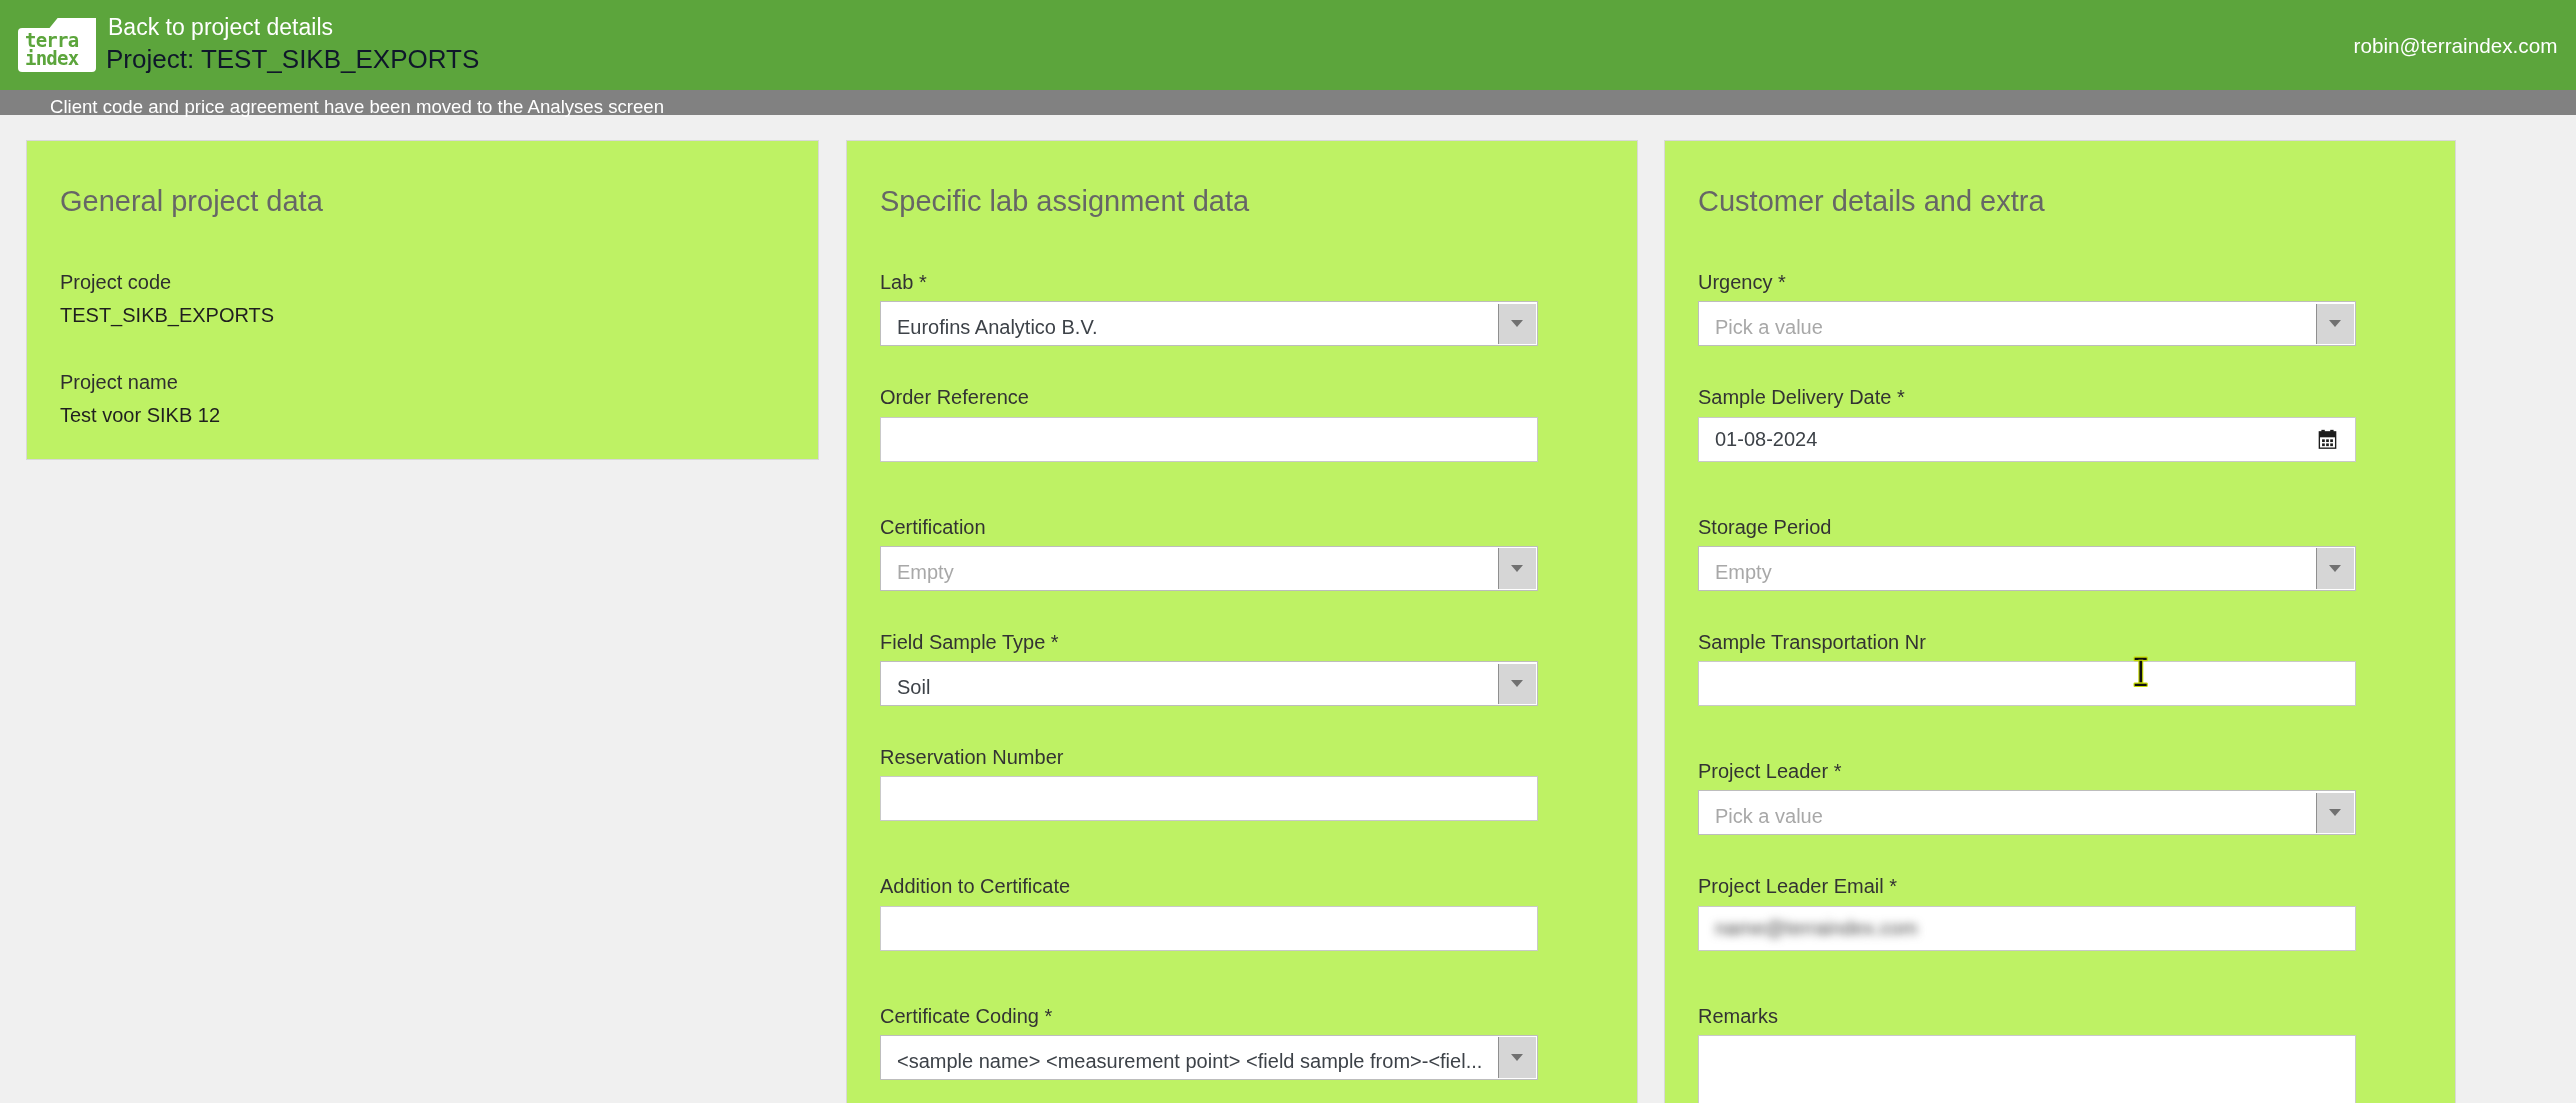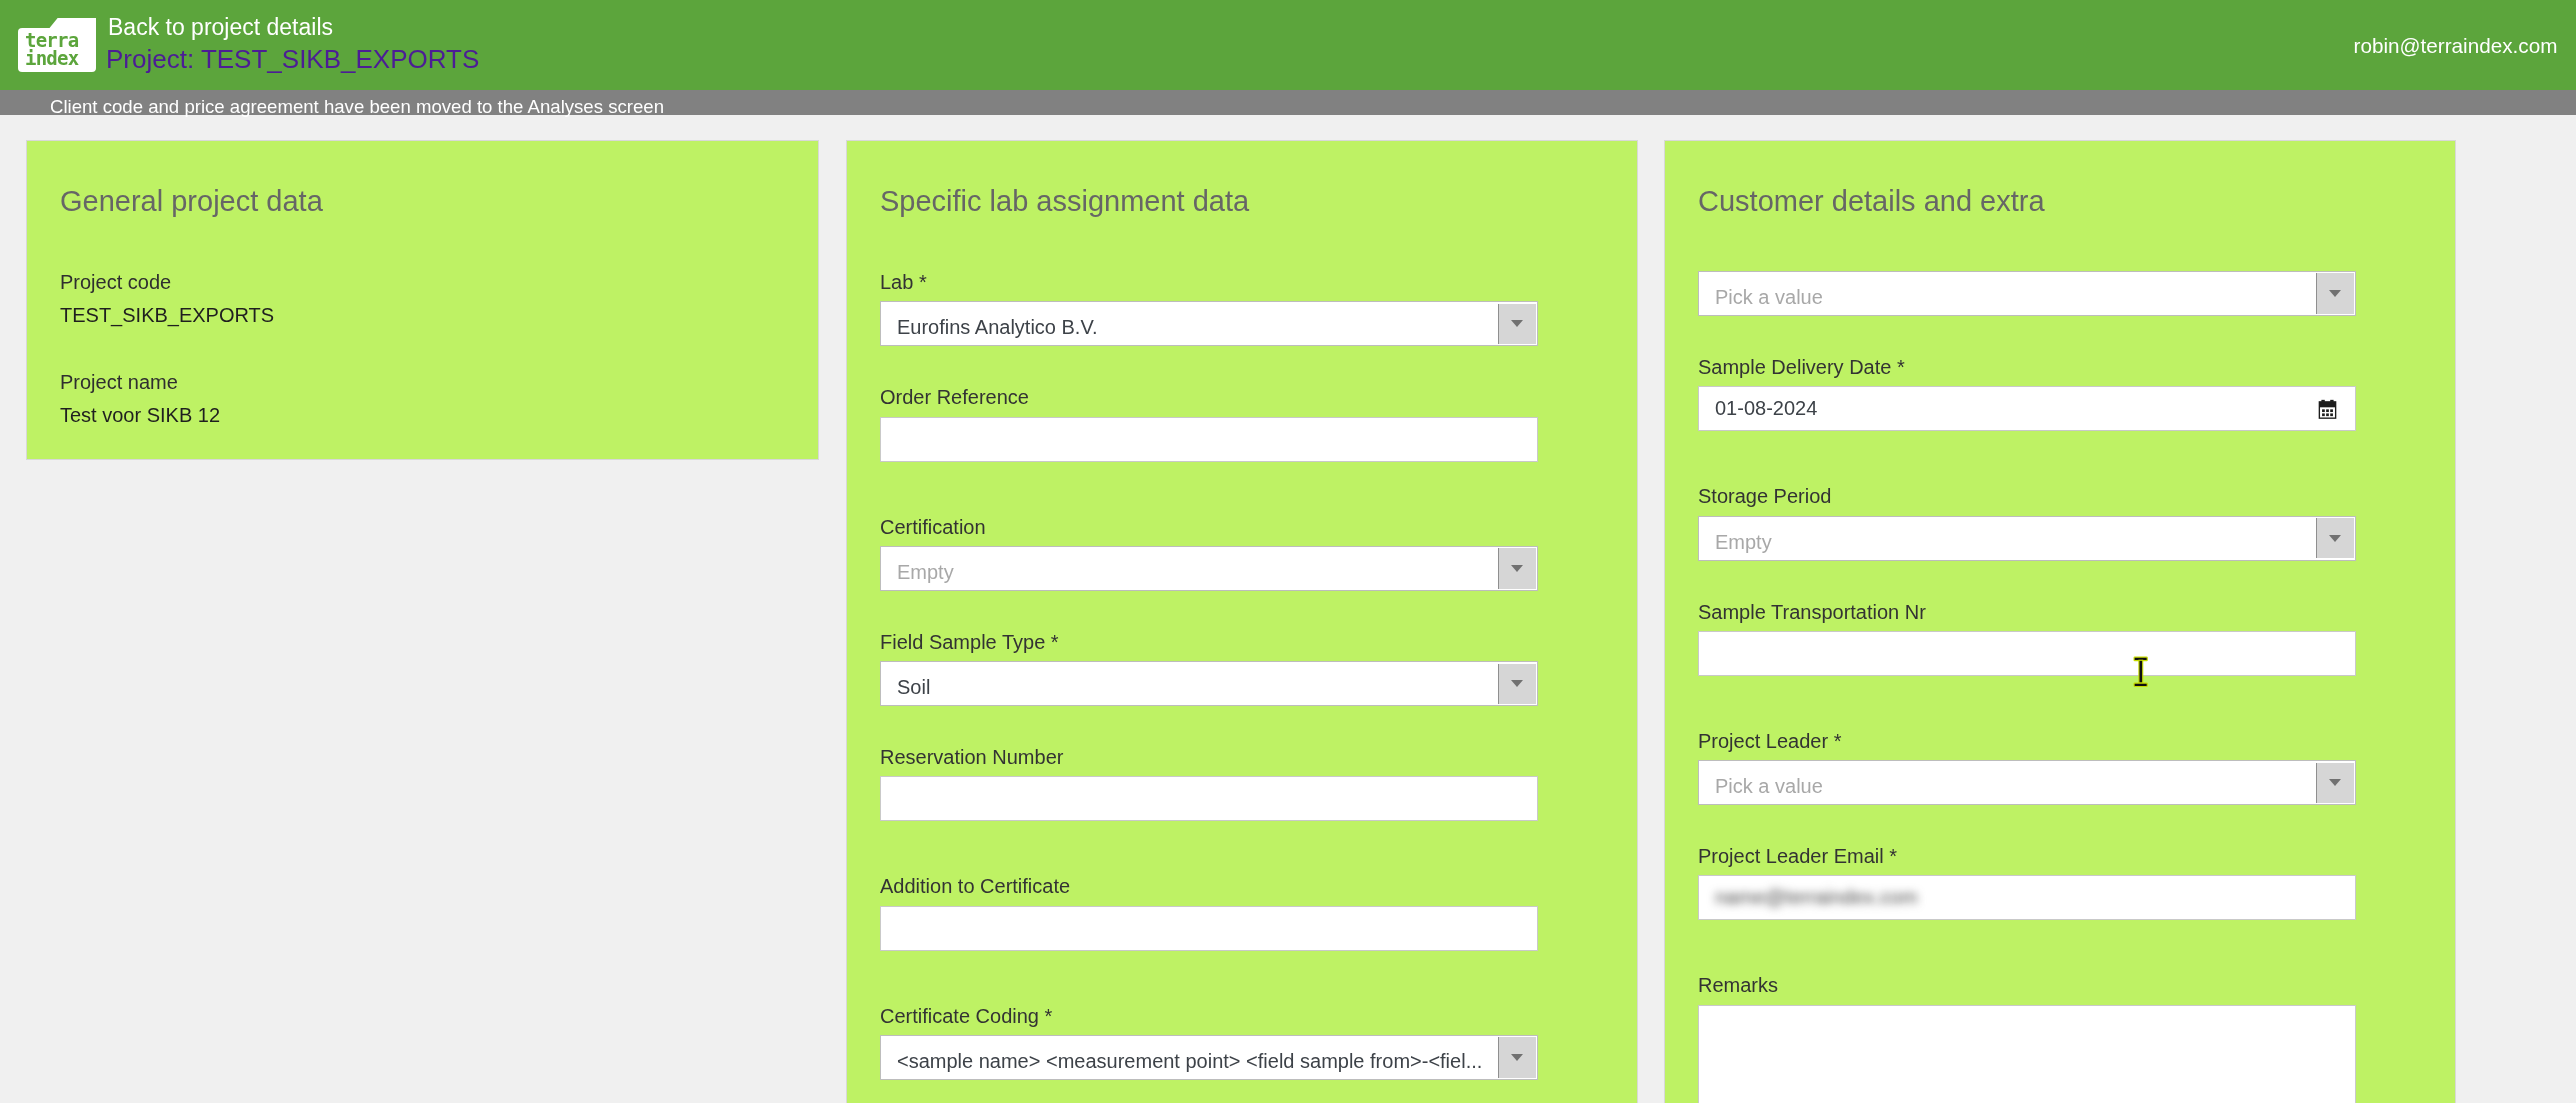--- a/index.html
+++ b/index.html
@@ -31,21 +31,21 @@
     font-family: "DejaVu Sans Mono", monospace;
     font-weight: bold; font-size: 19px; line-height: 18px;
     letter-spacing: -0.7px; color: #5ca53c;
   }
   .back-link {
     position: absolute; left: 108px; top: 16px;
     font-size: 23px; line-height: 22px; color: #ffffff;
   }
   .page-title {
     position: absolute; left: 106px; top: 43px;
-    font-size: 26px; line-height: 32px; color: #4c1d95; text-align: center;
+    font-size: 26px; line-height: 32px; color: #0f172a; text-align: center;
   }
   .user-email {
     position: absolute; right: 18.6px; top: 34px;
     font-size: 20.7px; line-height: 23.4px; color: #ffffff;
   }
 
   
   .notification {
     position: absolute; left: 0; top: 90px; right: 0; height: 25px;
     background: #818181; color: #ffffff;
@@ -198,20 +198,21 @@
           <span class="tri"></span>
         </span>
     </div>
   </div>
 </div>
 
 <div class="panel panel-customer">
   <h2>Customer details and extra</h2>
 
   <div class="field after-select">
+    <div class="label">Urgency *</div>
     <div class="control select-box">
       <span class="sel-text placeholder">Pick a value</span>
       <span class="dd-btn">
           <span class="tri"></span>
         </span>
     </div>
   </div>
 
   <div class="field after-input">
     <div class="label">Sample Delivery Date *</div>

